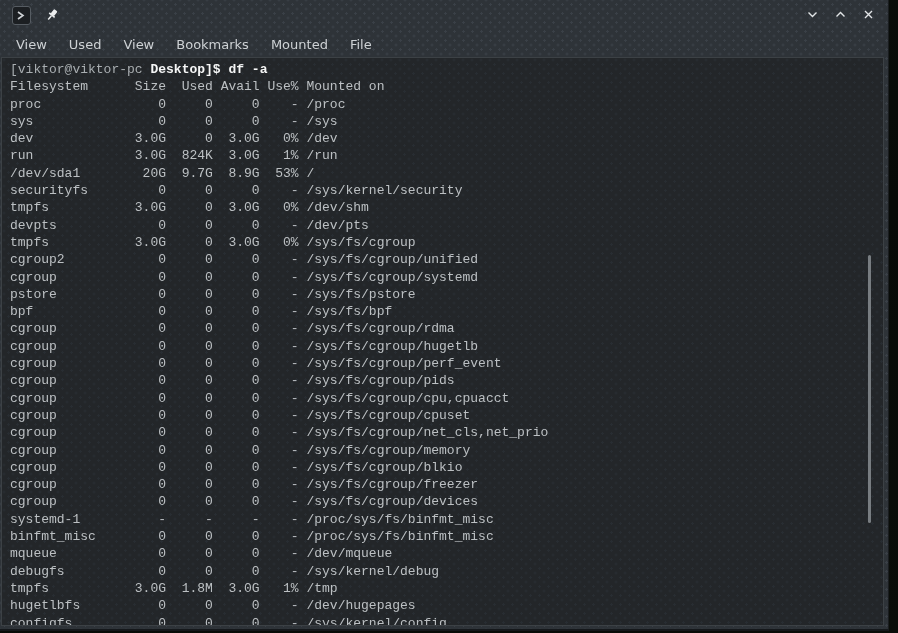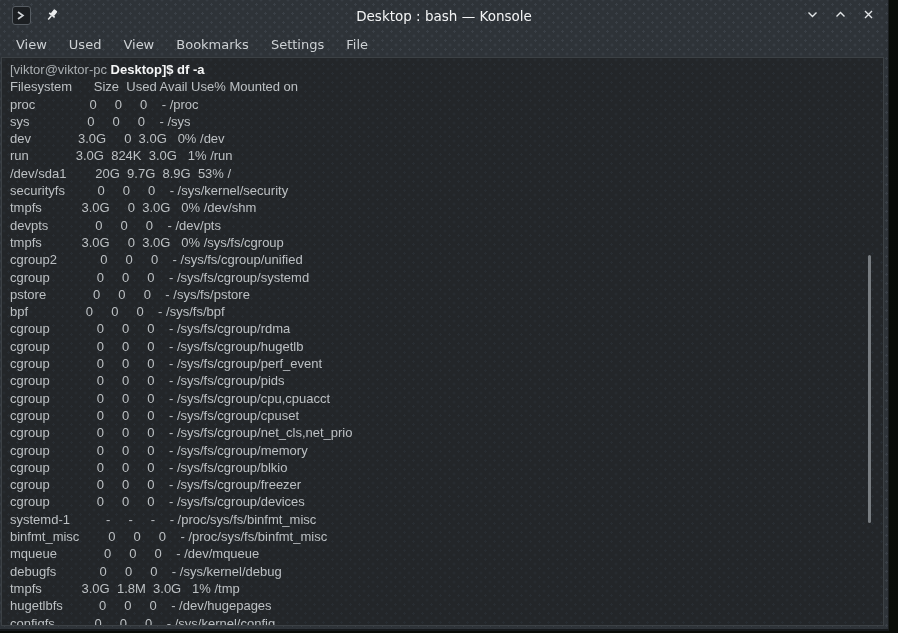--- a/index.html
+++ b/index.html
@@ -60,21 +60,21 @@
     background:
       radial-gradient(#282d32 1px, transparent 1.4px),
       radial-gradient(#282d32 1px, transparent 1.4px),
       #232629;
     background-size:9px 9px,9px 9px;
     background-position:2px 2px,6.5px 6.5px;
     border:1px solid #3c4145;
     overflow:hidden;
   }
   .term-text {
-    font-family:Liberation Sans, sans-serif;
+    font-family:Liberation Mono, monospace;
     font-size:13px; line-height:17.3px; color:#bcc0c3;
     padding:3px 12px 0 8px; white-space:pre;
   }
   .dim  { color:#a9aeb1; }
   .boldw { color:#f5f6f6; font-weight:bold; }
   .scroll-thumb {
     position:absolute; width:3px; border-radius:2px;
     right:12px; top:197px; height:268px; background:#787d81; cursor:pointer;
   }
 </style>
@@ -91,21 +91,20 @@
     </span>
     <span class="pin-icon">
       <svg width="15" height="15" viewBox="0 0 14 14">
         <g transform="rotate(40 7 6)">
           <rect x="5" y="1" width="4" height="5.5" rx="1" fill="#eceeef"></rect>
           <rect x="3.6" y="6" width="6.8" height="1.6" rx="0.8" fill="#eceeef"></rect>
           <path d="M7 7.6 L7 12.2" stroke="#eceeef" stroke-width="1.4"></path>
         </g>
       </svg>
     </span>
-    <div class="win-title">Desktop : bash — Konsole</div>
     <div class="win-controls">
       <button class="win-btn">
         <span>
           <svg width="13" height="13" viewBox="0 0 13 13">
             <polyline points="2.5,4.5 6.5,8.5 10.5,4.5" fill="none" stroke="#e2e5e7" stroke-width="1.4"></polyline>
           </svg>
         </span>
       </button>
       <button class="win-btn">
         <span>
@@ -122,21 +121,21 @@
         </span>
       </button>
     </div>
   </div>
 
   <div class="menubar">
     <span class="menu-item">View</span>
     <span class="menu-item">Used</span>
     <span class="menu-item">View</span>
     <span class="menu-item">Bookmarks</span>
-    <span class="menu-item">Settings</span>
+    <span class="menu-item">Mounted</span>
     <span class="menu-item">File</span>
   </div>
 
   <div class="terminal">
     <pre class="term-text"><span class="dim">[viktor@viktor-pc </span><span class="boldw">Desktop]$ </span><span class="boldw">df -a</span>
 <span id="df-output">Filesystem      Size  Used Avail Use% Mounted on
 proc               0     0     0    - /proc
 sys                0     0     0    - /sys
 dev             3.0G     0  3.0G   0% /dev
 run             3.0G  824K  3.0G   1% /run

